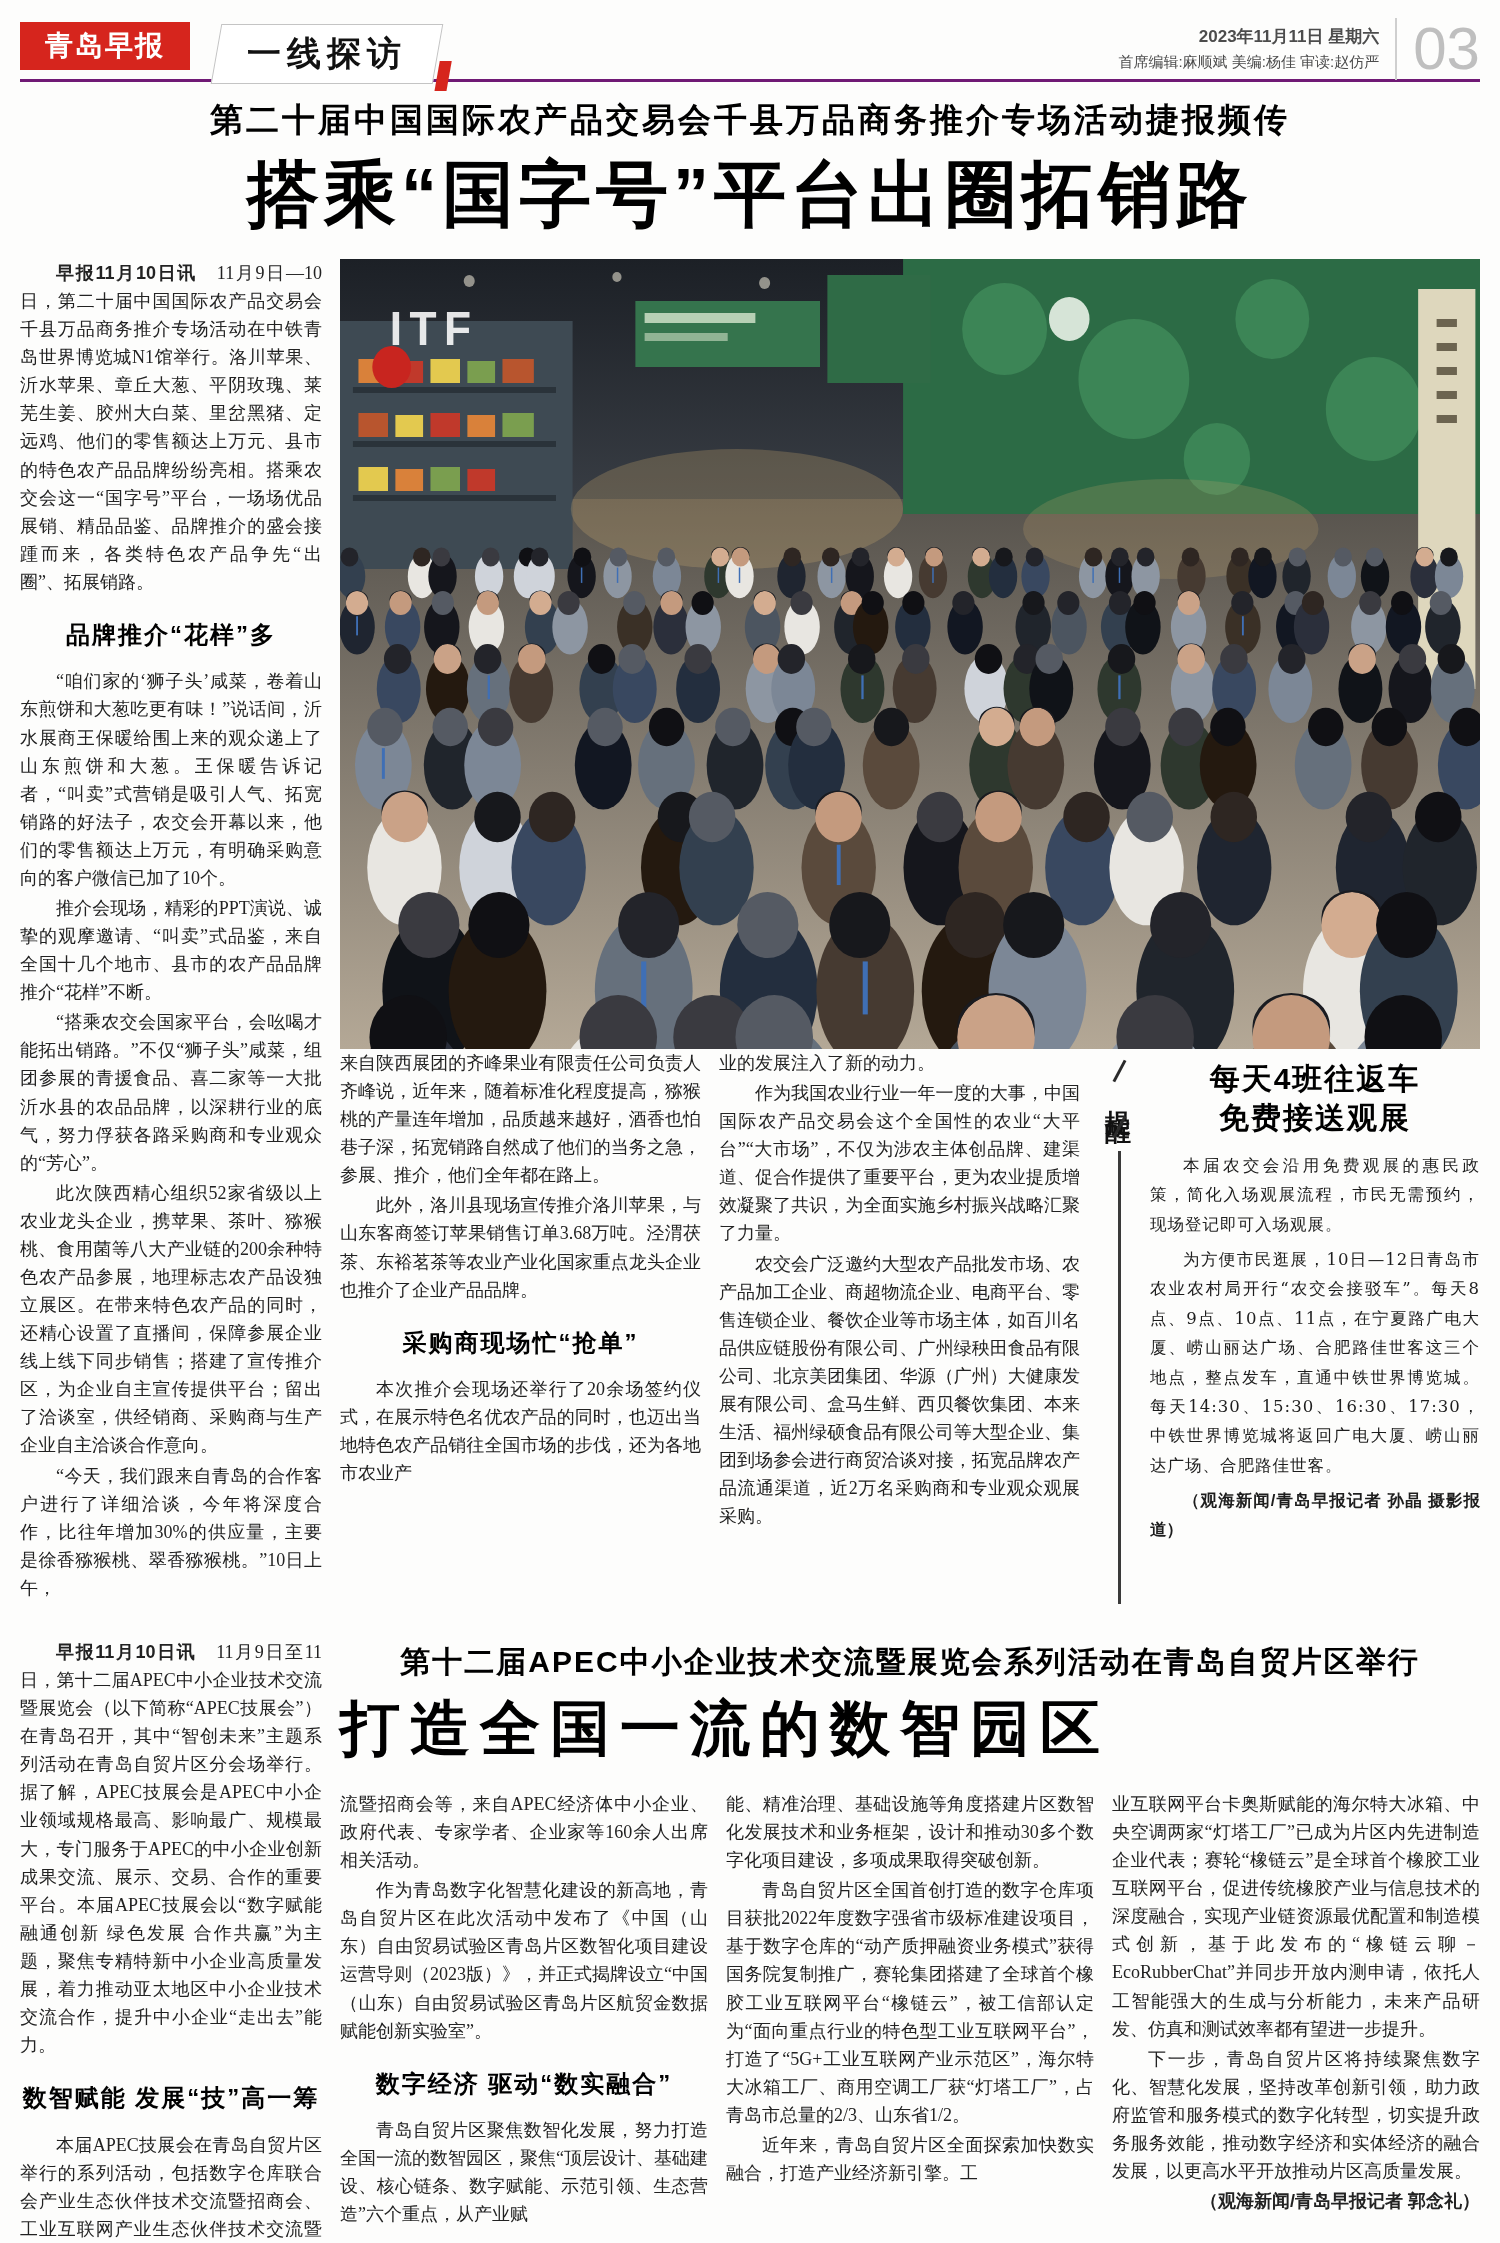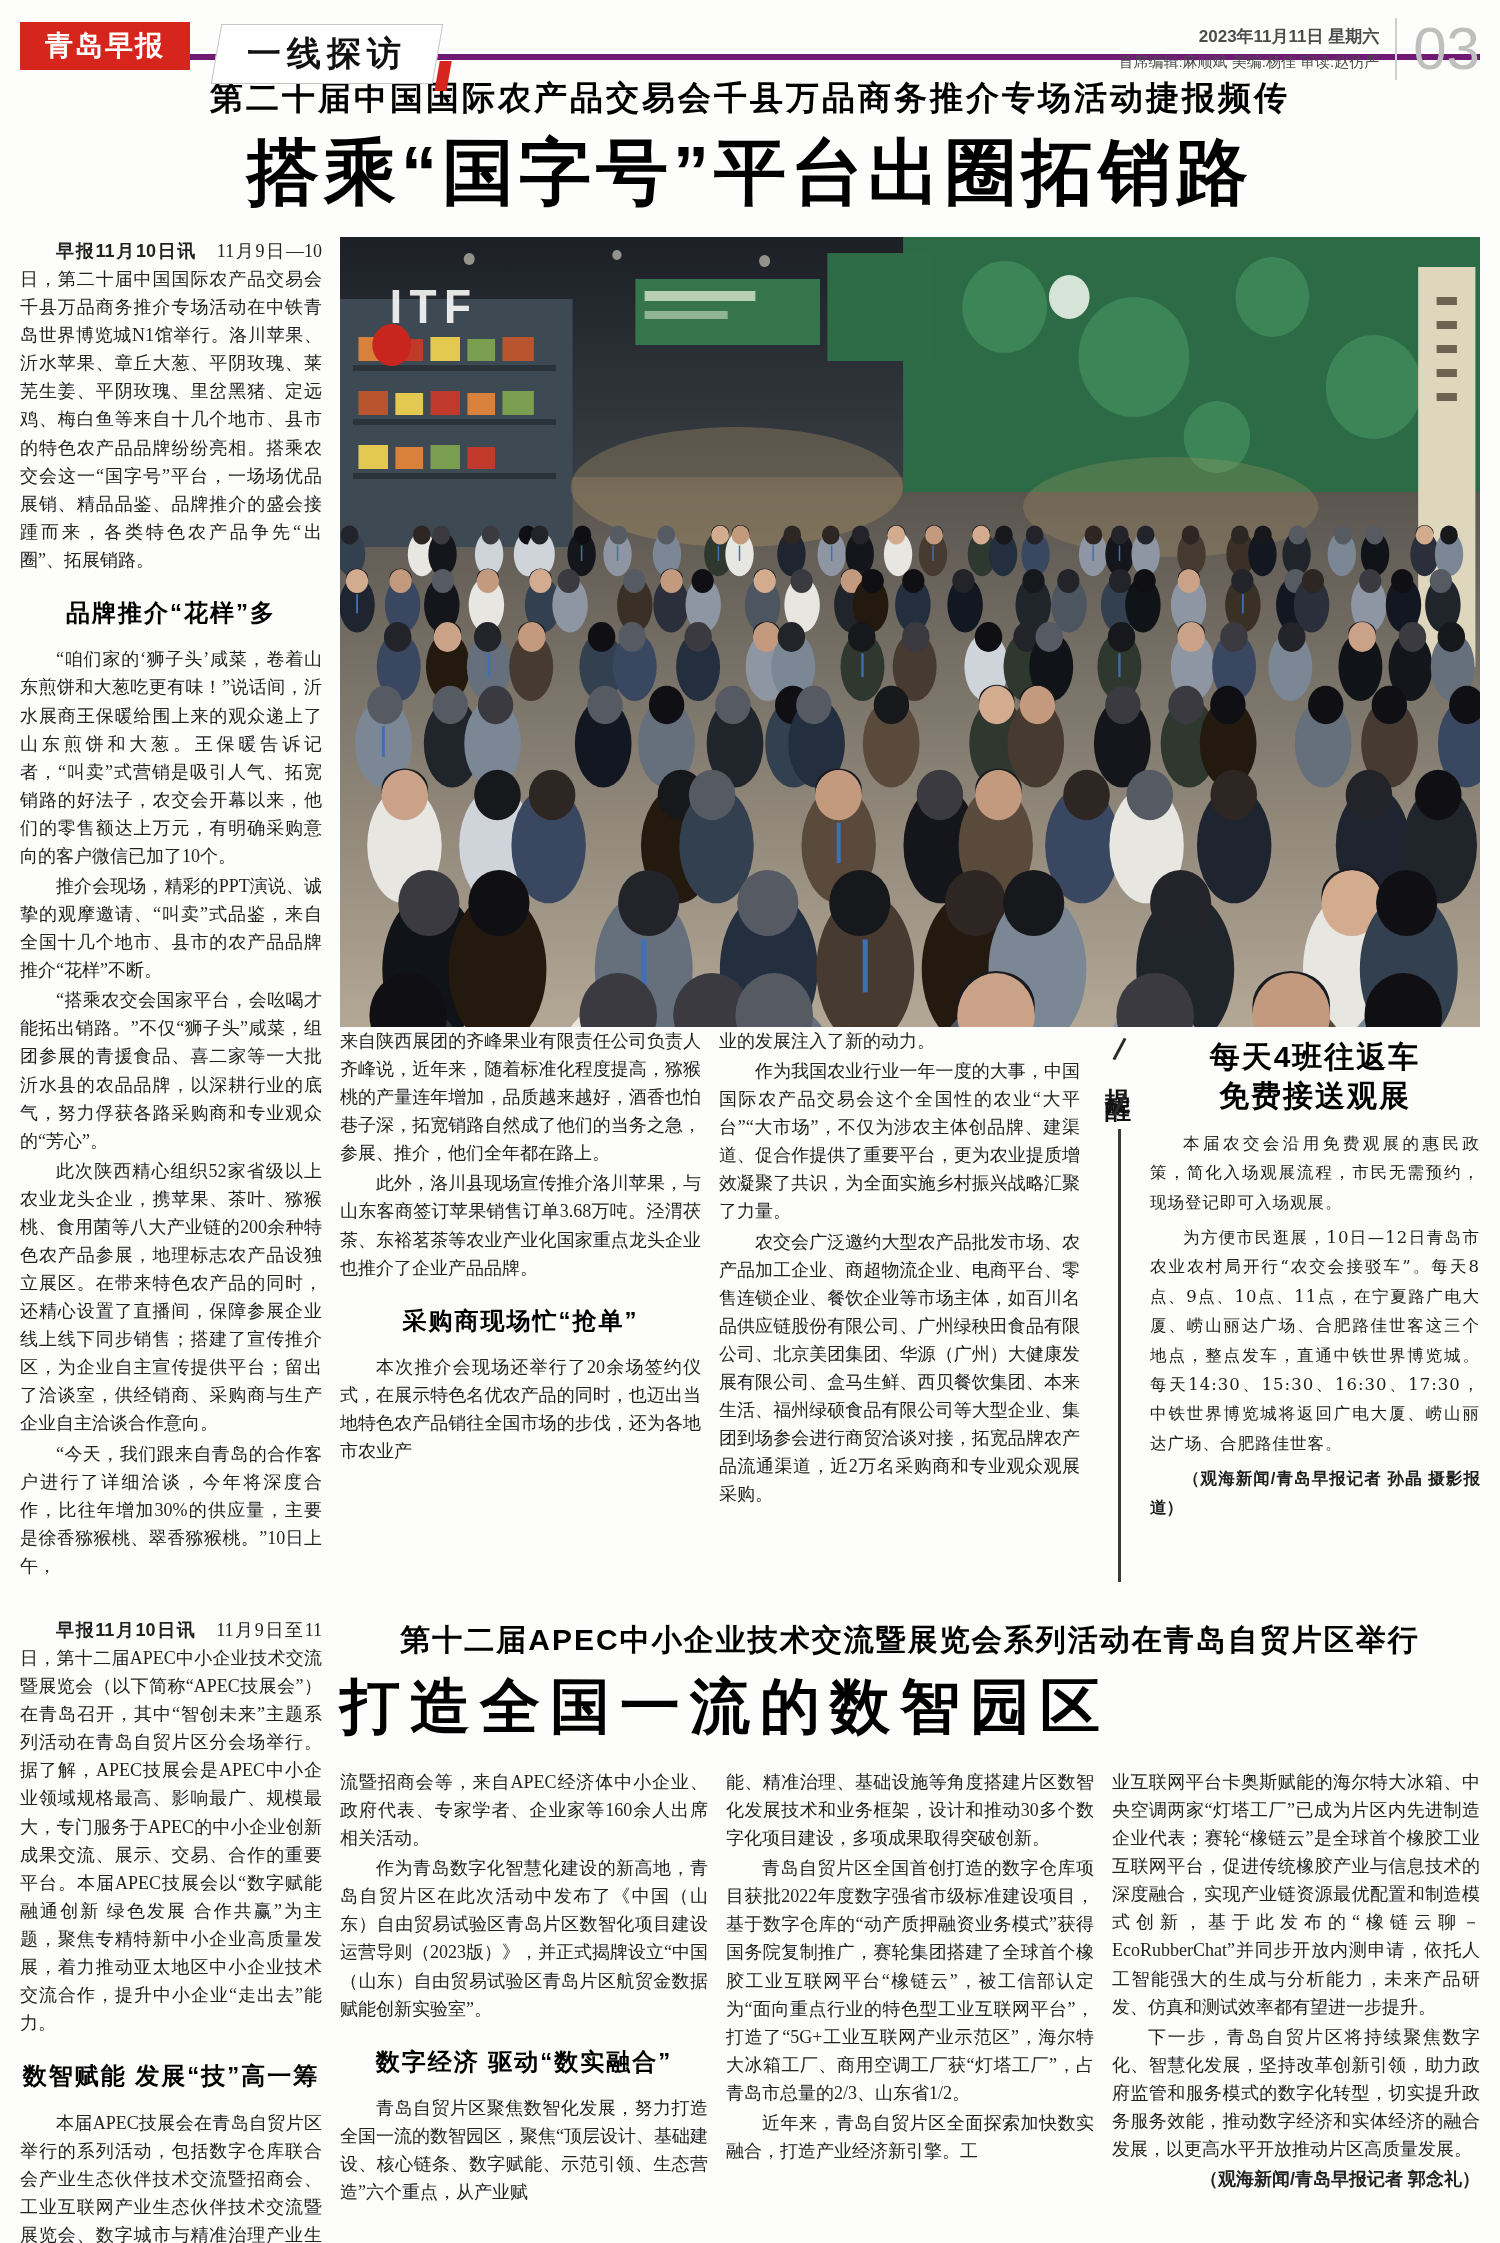--- a/index.html
+++ b/index.html
@@ -3,22 +3,22 @@
 <meta charset="utf-8">
 <style>
   html,body{margin:0;padding:0;}
   body{
     width:1500px;height:2243px;overflow:hidden;background:#fdfdfc;
     font-family:"Liberation Sans",sans-serif;color:#1a1a1a;
   }
   .page{padding:0 20px;box-sizing:border-box;width:1500px;height:2243px;}
 
   
-  .masthead{display:flex;align-items:flex-start;height:60px;padding-top:10px;
-    border-bottom:6px solid #701a75;box-sizing:border-box;}
+  .masthead{display:flex;align-items:flex-start;height:82px;padding-top:10px;
+    border-bottom:3px solid #701a75;box-sizing:border-box;}
   .logo{background:#d6251d;color:#fff;height:48px;min-width:150px;display:flex;
     align-items:center;justify-content:center;font-weight:bold;font-size:28px;
     letter-spacing:2px;margin-top:12px;padding:0 10px;}
   .section-band{position:relative;margin:14px 0 0 26px;border:1px solid #c4c4c4;
     transform:skewX(-10deg);background:#fff;padding:6px 30px;}
   .section-band .section-text{display:inline-block;transform:skewX(10deg);
     font-size:34px;font-weight:700;letter-spacing:6px;color:#111;}
   .section-band::after{content:"";position:absolute;right:-16px;bottom:-8px;width:12px;
     height:30px;background:#d6251d;}
   .head-spacer{flex:1;}
@@ -102,21 +102,21 @@
     <div class="pageno">03</div>
   </header>
 
   <section class="article1">
     <h2 class="a1-eyebrow">第二十届中国国际农产品交易会千县万品商务推介专场活动捷报频传</h2>
     <h1 class="a1-title">搭乘“国字号”平台出圈拓销路</h1>
 
     <div class="a1-body">
 
       <div class="col col-first">
-        <p><b class="lead-prefix">早报11月10日讯</b><span>　11月9日—10日，第二十届中国国际农产品交易会千县万品商务推介专场活动在中铁青岛世界博览城N1馆举行。洛川苹果、沂水苹果、章丘大葱、平阴玫瑰、莱芜生姜、平阴玫瑰、里岔黑猪、定远鸡、梅白鱼等来自十几个地市、县市的特色农产品品牌纷纷亮相。搭乘农交会这一“国字号”平台，一场场优品展销、精品品鉴、品牌推介的盛会接踵而来，各类特色农产品争先“出圈”、拓展销路。</span></p>
+        <p><b class="lead-prefix">早报11月10日讯</b><span>　11月9日—10日，第二十届中国国际农产品交易会千县万品商务推介专场活动在中铁青岛世界博览城N1馆举行。洛川苹果、沂水苹果、章丘大葱、平阴玫瑰、莱芜生姜、胶州大白菜、里岔黑猪、定远鸡、他们的零售额达上万元、县市的特色农产品品牌纷纷亮相。搭乘农交会这一“国字号”平台，一场场优品展销、精品品鉴、品牌推介的盛会接踵而来，各类特色农产品争先“出圈”、拓展销路。</span></p>
         <h3 class="subhead">品牌推介“花样”多</h3>
         <p>“咱们家的‘狮子头’咸菜，卷着山东煎饼和大葱吃更有味！”说话间，沂水展商王保暖给围上来的观众递上了山东煎饼和大葱。王保暖告诉记者，“叫卖”式营销是吸引人气、拓宽销路的好法子，农交会开幕以来，他们的零售额达上万元，有明确采购意向的客户微信已加了10个。</p>
         <p>推介会现场，精彩的PPT演说、诚挚的观摩邀请、“叫卖”式品鉴，来自全国十几个地市、县市的农产品品牌推介“花样”不断。</p>
         <p>“搭乘农交会国家平台，会吆喝才能拓出销路。”不仅“狮子头”咸菜，组团参展的青援食品、喜二家等一大批沂水县的农品品牌，以深耕行业的底气，努力俘获各路采购商和专业观众的“芳心”。</p>
         <p>此次陕西精心组织52家省级以上农业龙头企业，携苹果、茶叶、猕猴桃、食用菌等八大产业链的200余种特色农产品参展，地理标志农产品设独立展区。在带来特色农产品的同时，还精心设置了直播间，保障参展企业线上线下同步销售；搭建了宣传推介区，为企业自主宣传提供平台；留出了洽谈室，供经销商、采购商与生产企业自主洽谈合作意向。</p>
         <p>“今天，我们跟来自青岛的合作客户进行了详细洽谈，今年将深度合作，比往年增加30%的供应量，主要是徐香猕猴桃、翠香猕猴桃。”10日上午，</p>
       </div>
 
       <div class="a1-right">
 

